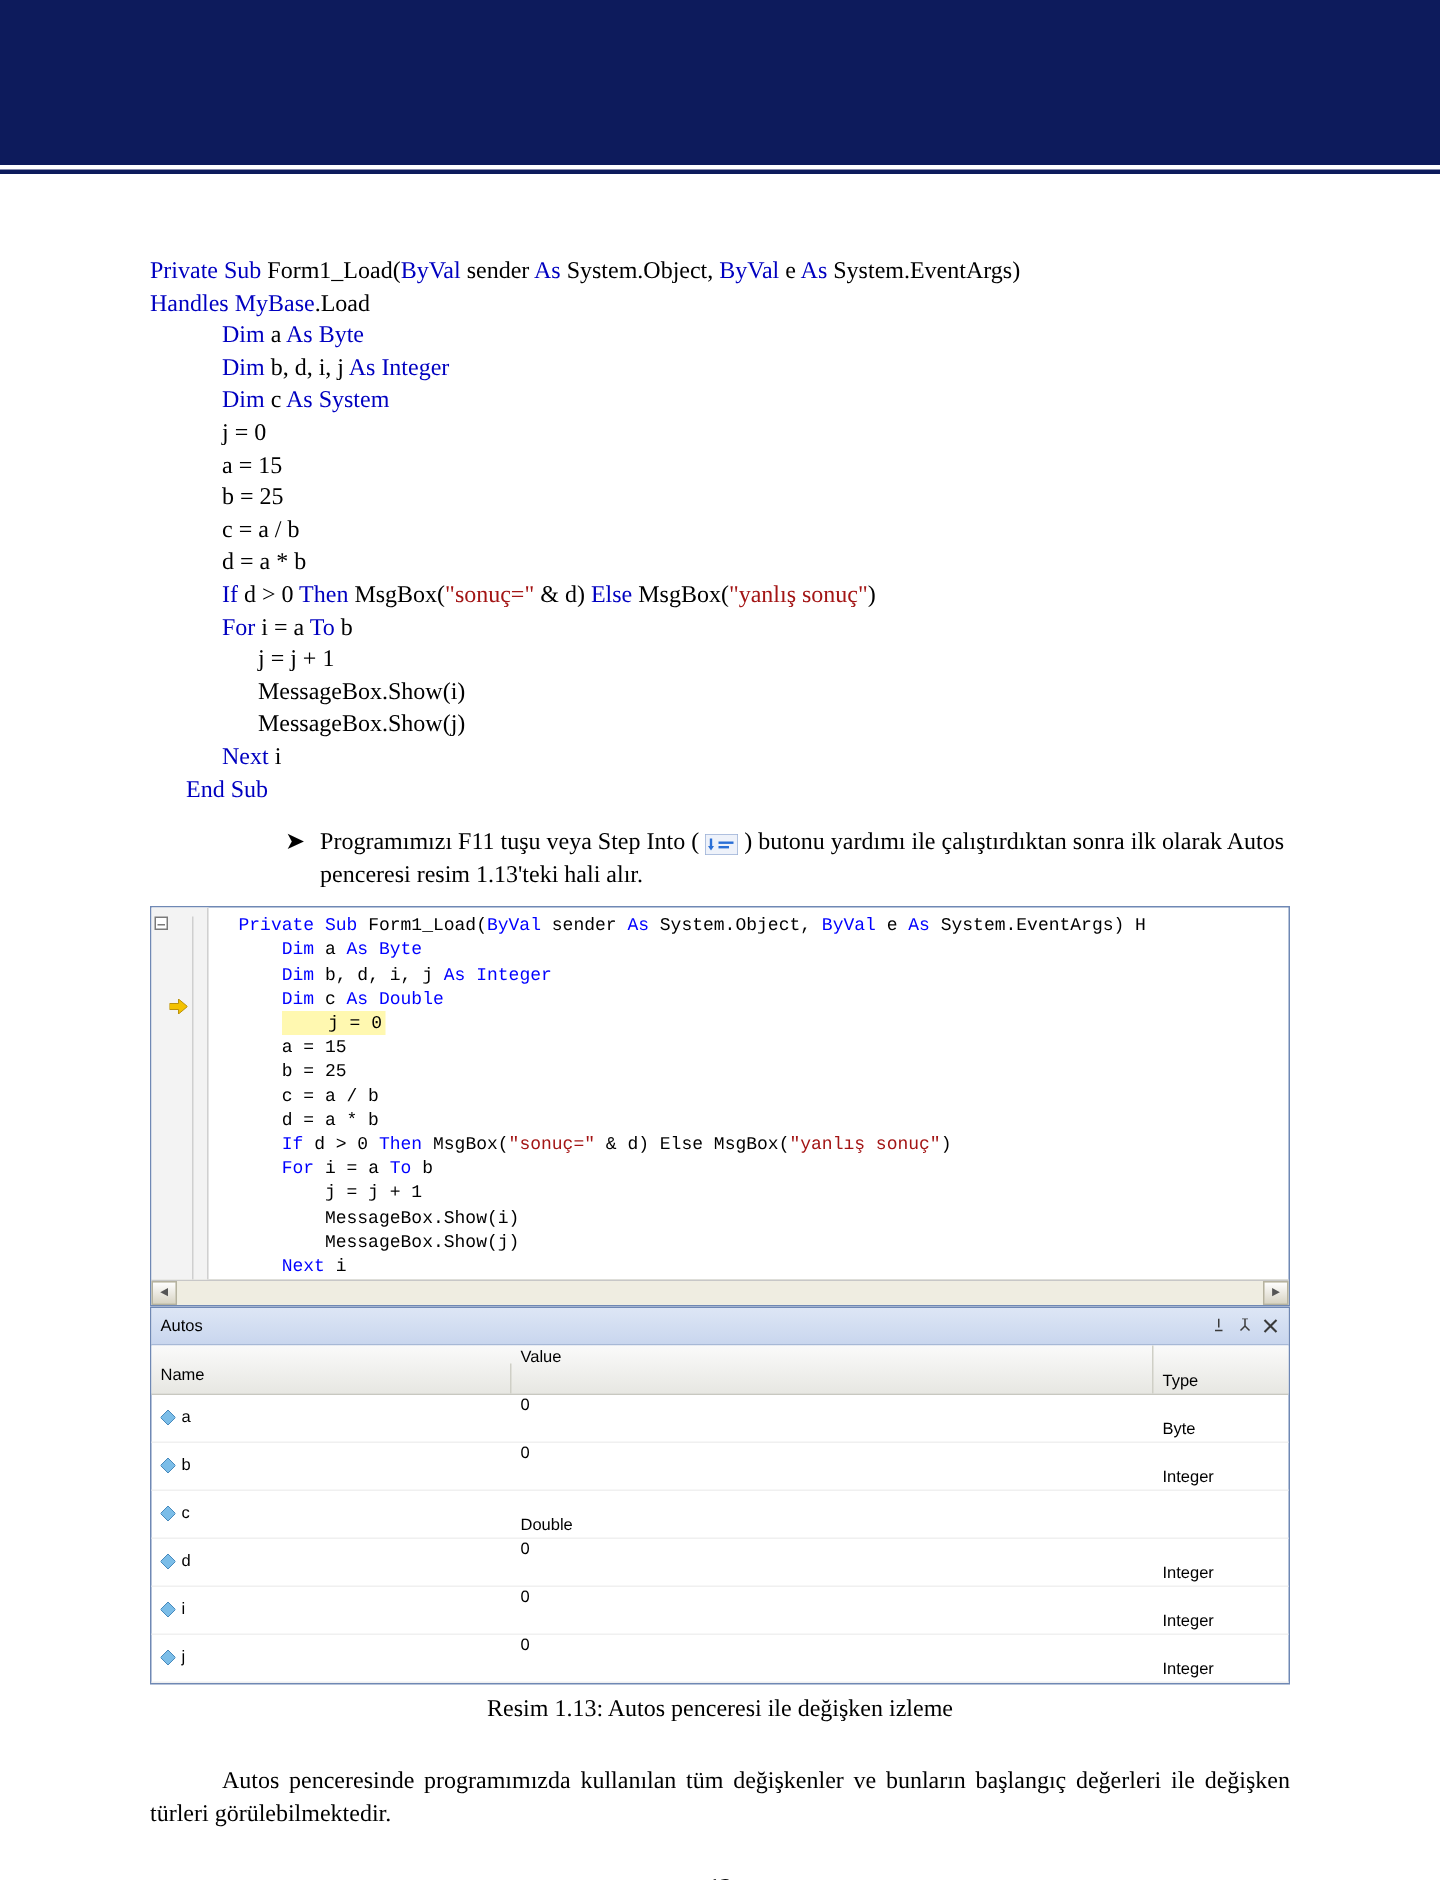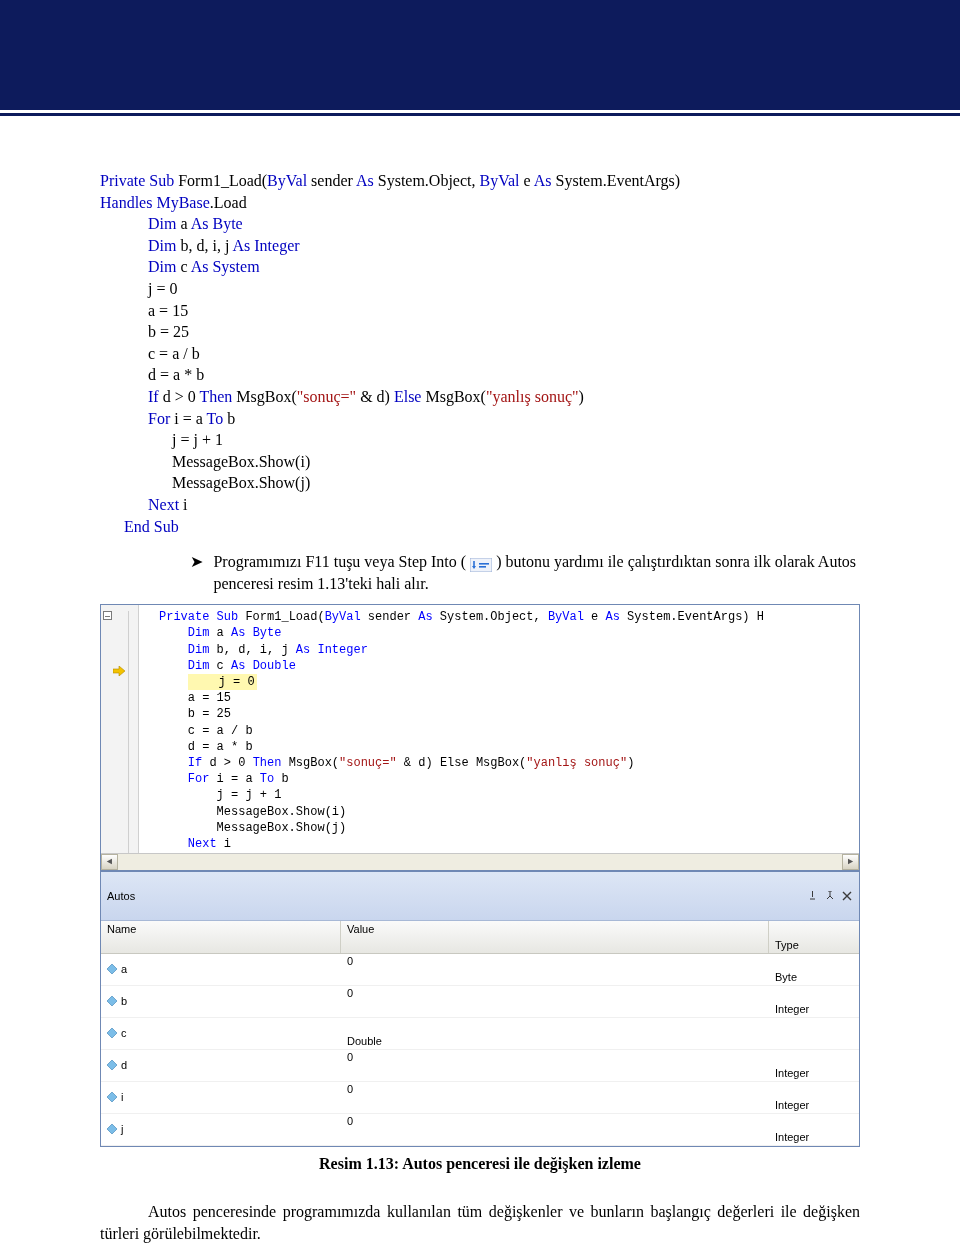--- a/index.html
+++ b/index.html
@@ -113,21 +113,21 @@
   .shot1 .hscroll .track { flex: 1; background: #efede1; position: relative; }
   
   .autos {
     border: 1px solid #6f88b4;
     font-family: Tahoma, sans-serif;
     font-size: 11px;
     background: #fff;
   }
   .autos .titlebar {
     background: linear-gradient(#dde6f5, #c9d6ee);
-    padding: 18px 6px;
+    padding: 6px 6px;
     border-bottom: 1px solid #a7b8d6;
     display: flex;
     align-items: center;
     justify-content: space-between;
     gap: 15px;
   }
   .autos .titlebar .right {
     display: flex; gap: 4px; align-items: center;
   }
   .autos .tb-btn {
@@ -138,21 +138,21 @@
   .autos .header-row {
     display: flex;
     background: linear-gradient(#fafafa, #e7e7e2);
     border-bottom: 1px solid #c8c8c0;
   }
   .autos .header-row .hc {
     padding: 2px 6px;
     border-right: 1px solid #cfcfc6;
   }
   .autos .header-row .hc:last-child { border-right: none; }
-  .col-name { width: 240px; }
+  .col-name { width: 240px; margin-top: 12px; }
   .col-value { flex: 1; }
   .col-type { width: 90px; text-align: left; margin-top: 16px; }
   .autos .data-row {
     display: flex;
     border-bottom: 1px solid #f0f0f0;
   }
   .autos .data-row .cell {
     padding: 1px 6px 2px 6px;
   }
   .autos .data-row .name-cell {
@@ -161,21 +161,21 @@
     align-items: center;
     gap: 4px;
   }
   .diamond {
     width: 10px; height: 10px;
     display: inline-block;
   }
   .diamond svg { width: 10px; height: 10px; display: block; }
   .caption {
     text-align: center;
-    font-weight: bold;
+    font-weight: normal;
     margin: 8px 0 4px 0;
   }
   .after-cap {
     line-height: 1.35;
     text-align: justify;
     margin-top: 28px;
   }
   .page-num { text-align: center; margin-top: 30px; font-weight: bold; }
 </style>
 </head>

